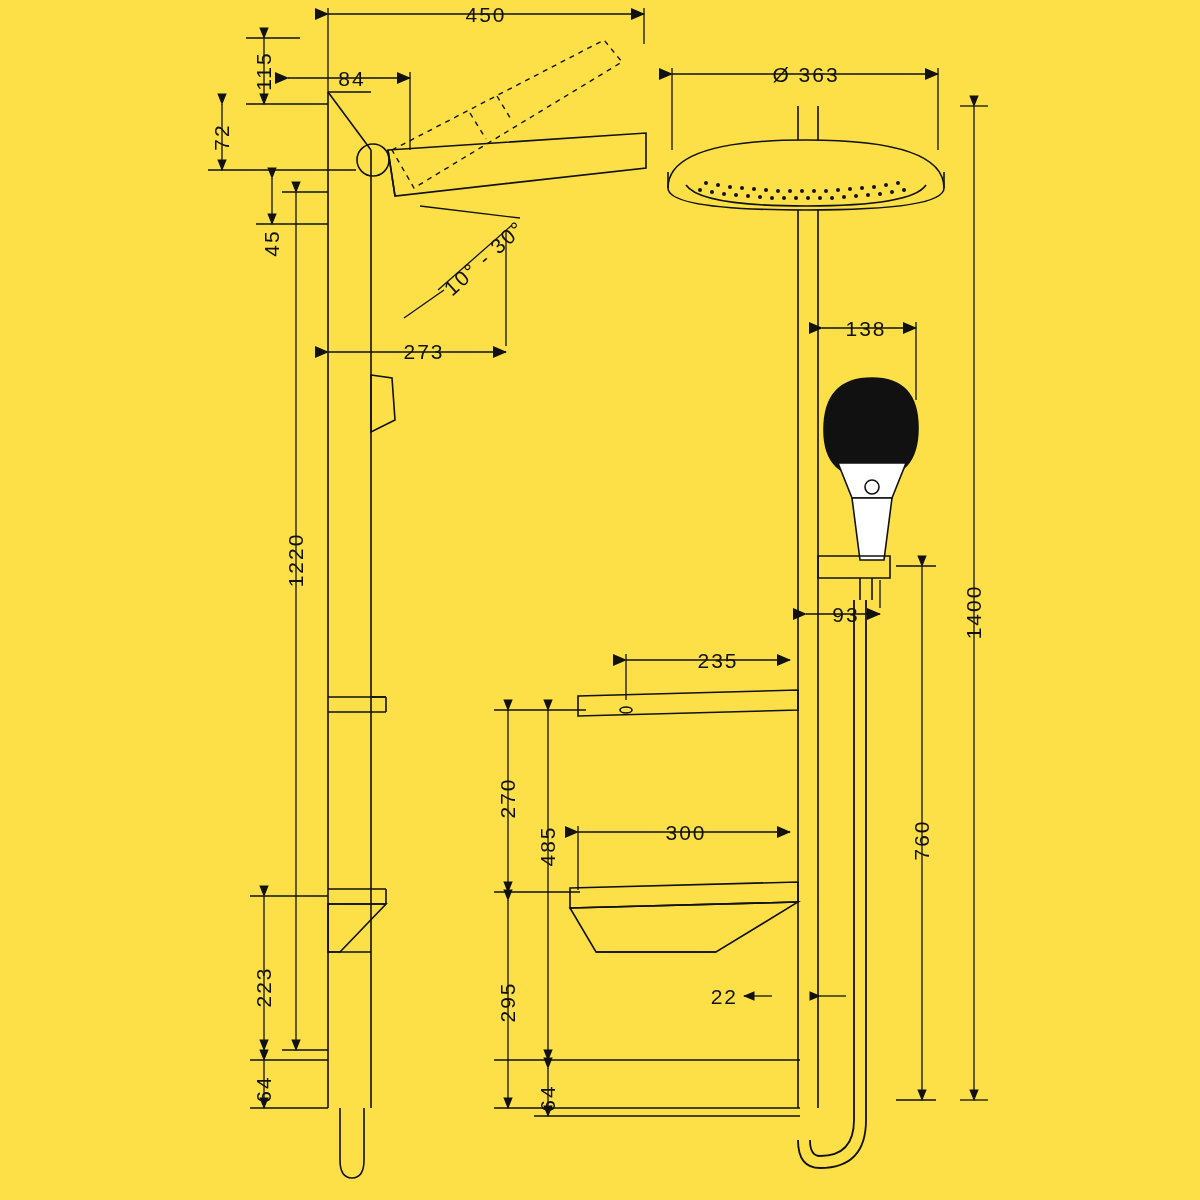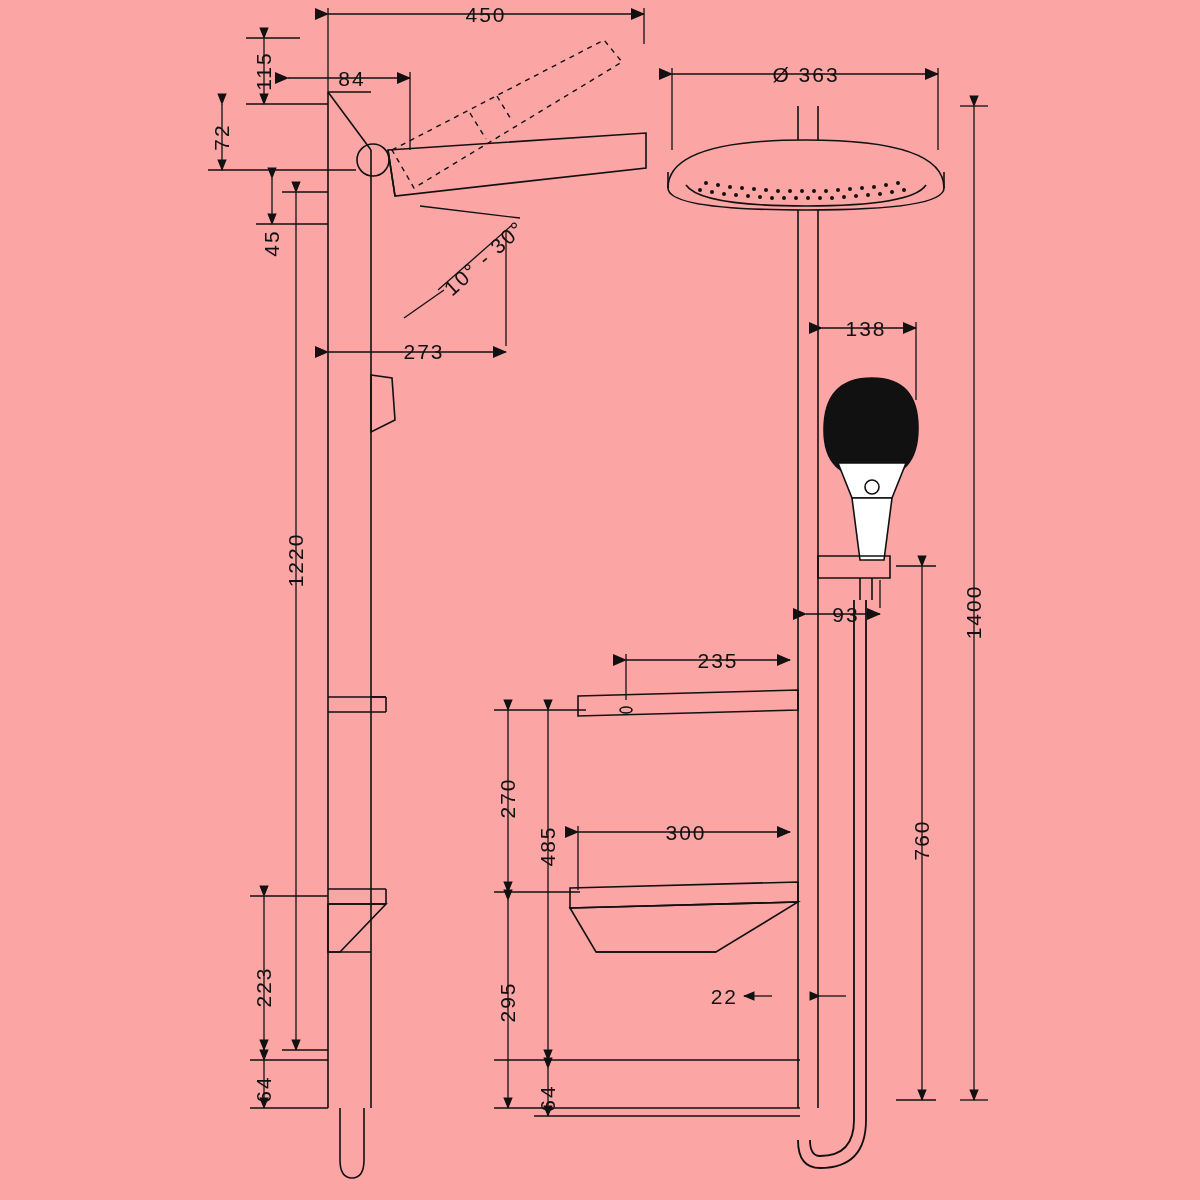--- a/index.html
+++ b/index.html
@@ -1,17 +1,17 @@
 <!DOCTYPE html>
 <html><head>
 <meta charset="utf-8">
 <style>
   html,body{margin:0;padding:0;background:#ffffff;}
   body{width:1200px;height:1200px;font-family:"Liberation Sans",sans-serif;overflow:hidden;}
-  #sheet{position:relative;width:1200px;height:1200px;background:#fca5a5;}
+  #sheet{position:relative;width:1200px;height:1200px;background:#fde047;}
   svg{display:block;}
   .dim{font-family:"Liberation Sans",sans-serif;font-size:21px;letter-spacing:2px;fill:#111;}
   .dimv{font-family:"Liberation Sans",sans-serif;font-size:21px;letter-spacing:2px;fill:#111;}
 </style>
 </head>
 <body>
 
 <div id="sheet">
 <svg width="1200" height="1200" viewBox="0 0 1200 1200">
   <defs>

